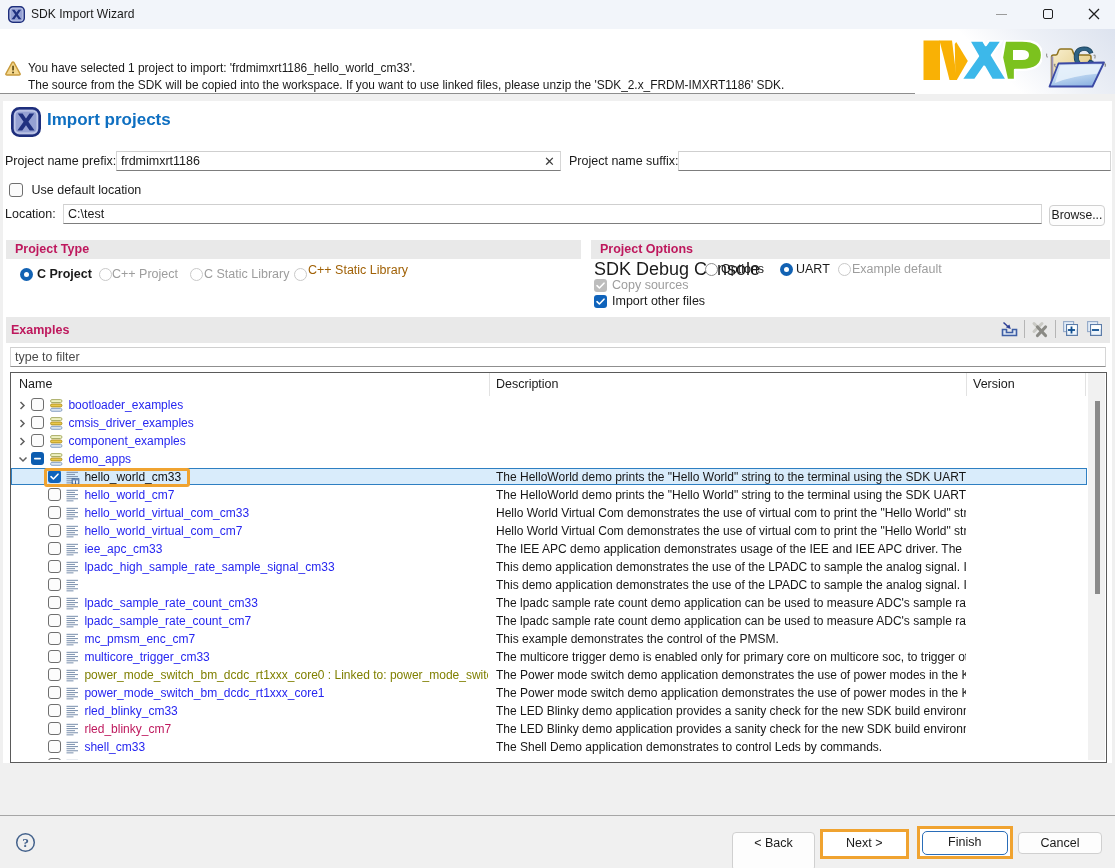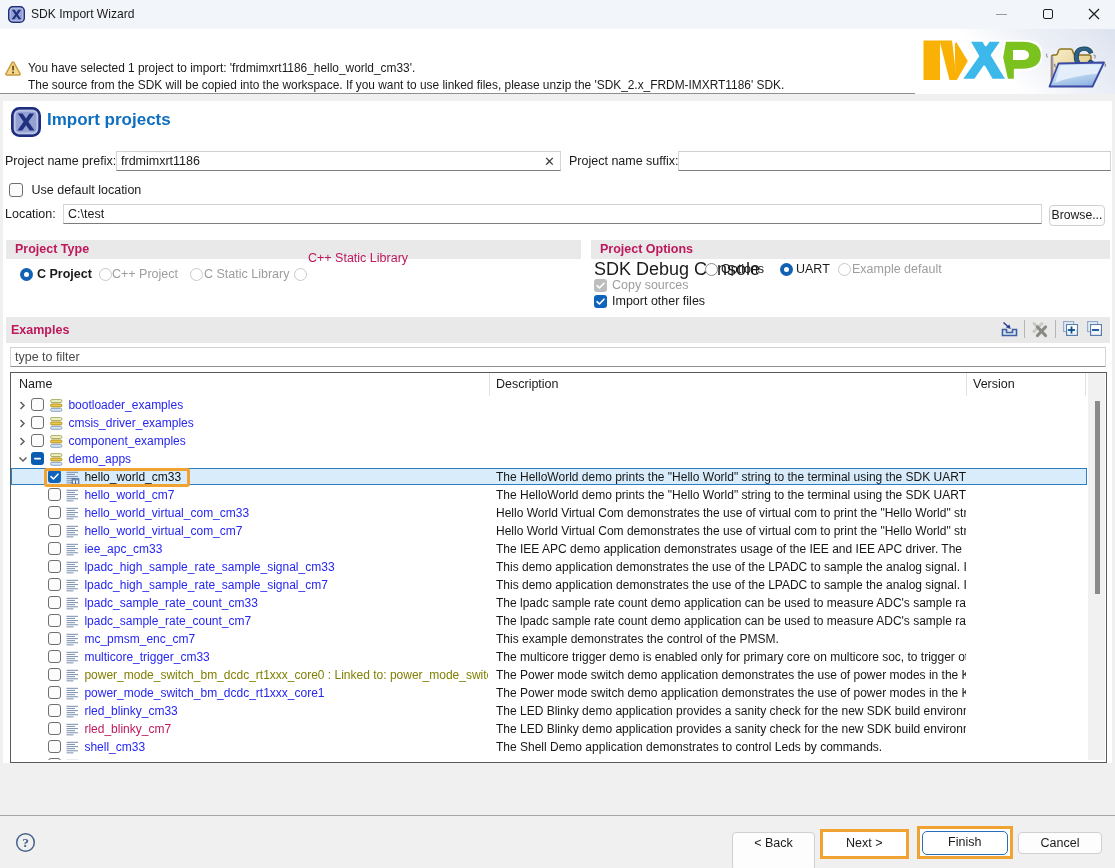--- a/index.html
+++ b/index.html
@@ -97,21 +97,21 @@
 <div class="btn" style="left:1049px;top:204.5px;width:56px;height:21px;line-height:19px;font-size:12.2px">Browse...</div>
 <div class="band" style="left:6px;top:240px;width:575px;height:18.5px"></div>
 <div class="lbl bandlbl" style="left:15px;top:240px;line-height:18.5px">Project Type</div>
 <div class="radio on" style="left:20px;top:268px"></div>
 <div class="lbl" style="left:37px;top:268px;line-height:13px;font-weight:bold">C Project</div>
 <div class="radio dis" style="left:98.5px;top:268px"></div>
 <div class="lbl" style="left:112px;top:268px;line-height:13px;color:#9d9d9d">C++ Project</div>
 <div class="radio dis" style="left:190px;top:268px"></div>
 <div class="lbl" style="left:204px;top:268px;line-height:13px;color:#9d9d9d">C Static Library</div>
 <div class="radio dis" style="left:293.5px;top:268px"></div>
-<div class="lbl" style="left:308px;top:252px;line-height:13px;color:#be185d">C++ Static Library</div>
+<div class="lbl" style="left:308px;top:264px;line-height:13px;color:#a16207">C++ Static Library</div>
 <div class="band" style="left:591px;top:240px;width:519px;height:18.5px"></div>
 <div class="lbl bandlbl" style="left:600px;top:240px;line-height:18.5px">Project Options</div>
 <div class="lbl" style="left:594px;top:262.5px;line-height:13px;font-size:18px">SDK Debug Console</div>
 <div class="radio off" style="left:704.5px;top:262.5px"></div>
 <div class="lbl" style="left:721px;top:262.5px;line-height:13px">Options</div>
 <div class="radio on" style="left:779.5px;top:262.5px"></div>
 <div class="lbl" style="left:796px;top:262.5px;line-height:13px">UART</div>
 <div class="radio dis" style="left:837.5px;top:262.5px"></div>
 <div class="lbl" style="left:852px;top:262.5px;line-height:13px;color:#9d9d9d">Example default</div>
 <div class="cb" style="left:594px;top:279px;width:13px;height:13px;background:#bdbdbd">
@@ -290,21 +290,20 @@
 <div class="dsc" style="top:185.4px">This demo application demonstrates the use of the LPADC to sample the analog signal. In</div>
 <div class="chk off" style="left:37.4px;top:205.4px"></div>
 <svg class="abs" style="left:55.4px;top:205.9px" width="14" height="14" viewBox="0 0 14 14">
         <rect x="0.5" y="0.8" width="11.5" height="1.1" fill="#8498b3"></rect>
         <rect x="0.5" y="2.9000000000000004" width="8.5" height="1.1" fill="#8498b3"></rect>
         <rect x="0.5" y="5.0" width="11.5" height="1.1" fill="#8498b3"></rect>
         <rect x="0.5" y="7.1000000000000005" width="8.5" height="1.1" fill="#8498b3"></rect>
         <rect x="0.5" y="9.200000000000001" width="11.5" height="1.1" fill="#8498b3"></rect>
         <rect x="0.5" y="11.3" width="7" height="1.1" fill="#8498b3"></rect>
       </svg>
-<div class="nm" style="left:73.4px;top:203.4px;max-width:404px;color:#2626f0">lpadc_high_sample_rate_sample_signal_cm7</div>
 <div class="dsc" style="top:203.4px">This demo application demonstrates the use of the LPADC to sample the analog signal. In</div>
 <div class="chk off" style="left:37.4px;top:223.4px"></div>
 <svg class="abs" style="left:55.4px;top:223.9px" width="14" height="14" viewBox="0 0 14 14">
         <rect x="0.5" y="0.8" width="11.5" height="1.1" fill="#8498b3"></rect>
         <rect x="0.5" y="2.9000000000000004" width="8.5" height="1.1" fill="#8498b3"></rect>
         <rect x="0.5" y="5.0" width="11.5" height="1.1" fill="#8498b3"></rect>
         <rect x="0.5" y="7.1000000000000005" width="8.5" height="1.1" fill="#8498b3"></rect>
         <rect x="0.5" y="9.200000000000001" width="11.5" height="1.1" fill="#8498b3"></rect>
         <rect x="0.5" y="11.3" width="7" height="1.1" fill="#8498b3"></rect>
       </svg>

